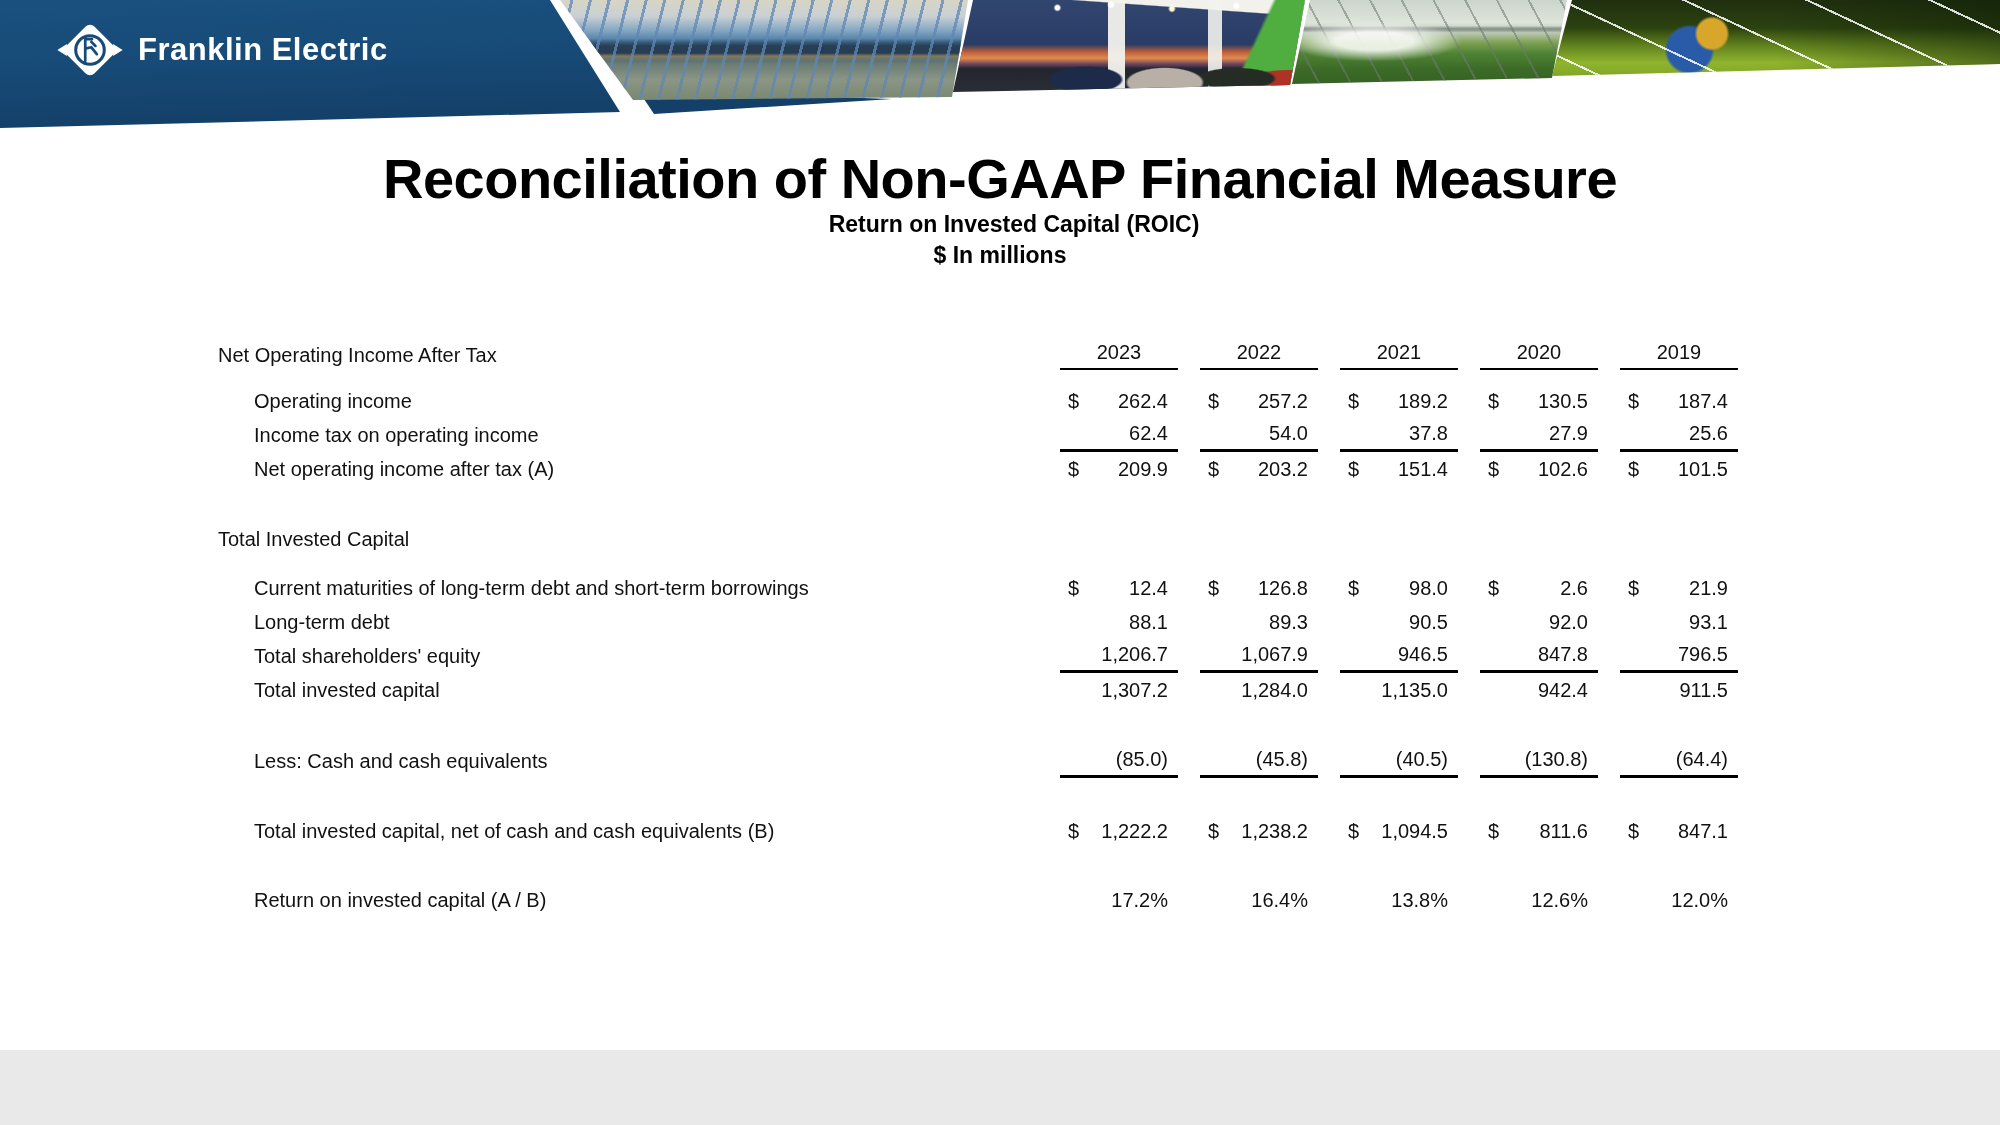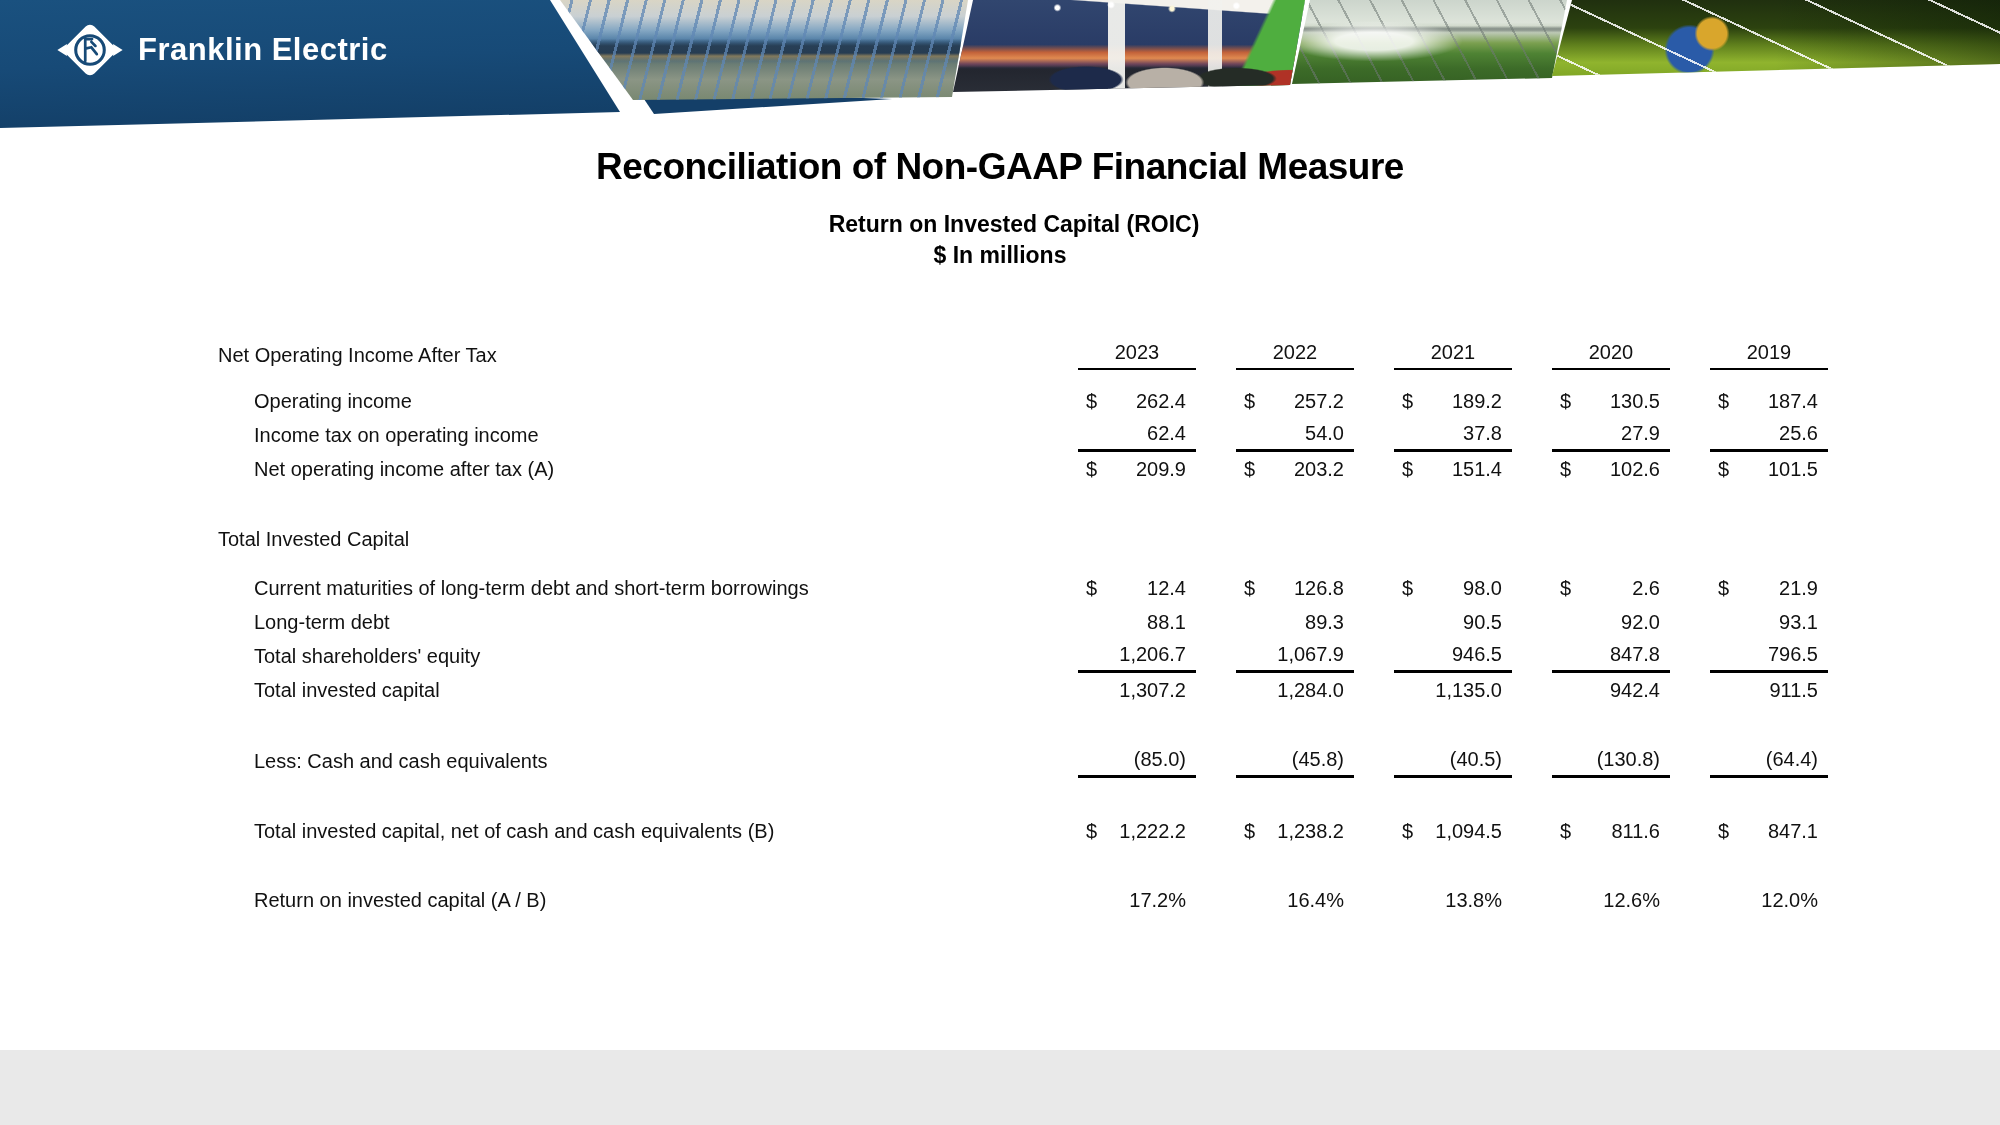--- a/index.html
+++ b/index.html
@@ -67,37 +67,37 @@
       repeating-linear-gradient(25deg, rgba(255,255,255,0) 0 24px, rgba(255,255,255,.85) 24px 26px, rgba(255,255,255,0) 26px 52px),
       radial-gradient(circle at 36% 42%, #d9a62c 0 5%, rgba(0,0,0,0) 6%),
       radial-gradient(circle at 31% 62%, #2a5ba8 0 7%, rgba(0,0,0,0) 8%),
       linear-gradient(90deg, rgba(0,0,0,0) 50%, rgba(10,25,5,.45)),
       linear-gradient(180deg,#20300f 0%,#2c420f 35%,#5d7d1c 55%,#90b42e 78%,#7ca323 100%);
   }
 
   
   .title-main {
     position:absolute; left:0; top:146px; width:100%; text-align:center;
-    font-size:37px; font-weight:700; color:#000; letter-spacing:-0.5px;
+    font-size:56px; font-weight:700; color:#000; letter-spacing:-0.5px;
   }
   .title-sub {
     position:absolute; left:0; top:211px; width:100%; text-align:center;
     font-size:23px; font-weight:700; color:#000;margin-left:14px;
   }
   .title-unit {
     position:absolute; left:0; top:242px; width:100%; text-align:center;
     font-size:23px; font-weight:700; color:#000;
   }
 
   
   .fintable { position:absolute; left:218px; top:332px; width:1600px; font-size:20px; }
   .row {
     display:grid;
     grid-template-columns:820px repeat(5, 118px);
-    column-gap:40px;
+    column-gap:22px;
     height:34px; align-items:center;
   }
   .cell { white-space:nowrap; }
   .label { color:#111; }
   .indent { padding-left:36px; }
   .num { display:flex; justify-content:space-between; align-items:center; padding:0 10px 0 8px; height:100%; box-sizing:border-box; }
   .num .val { text-align:right; }
   .ul { border-bottom:3px solid #000; }
   .r-years { height:38px; align-items:end; }
   .year { text-align:center; border-bottom:2.5px solid #000; padding-bottom:3px; height:29px; box-sizing:border-box; }

